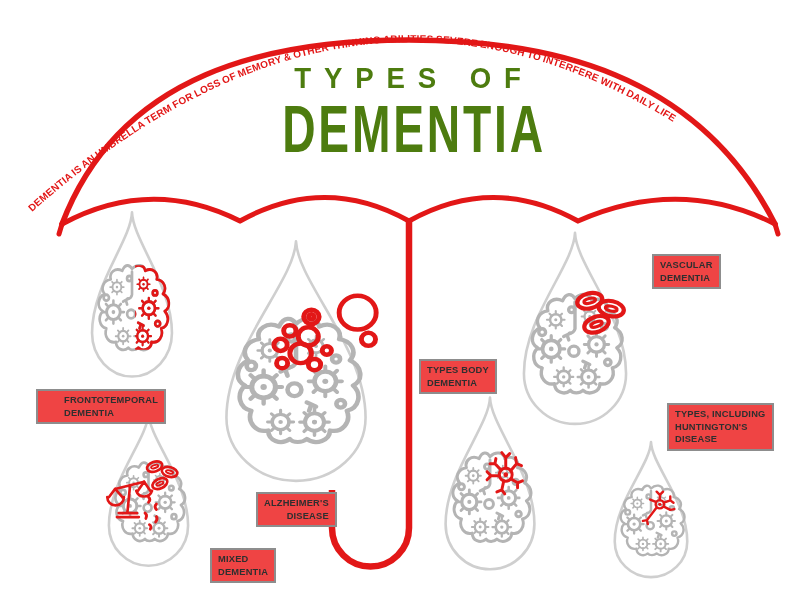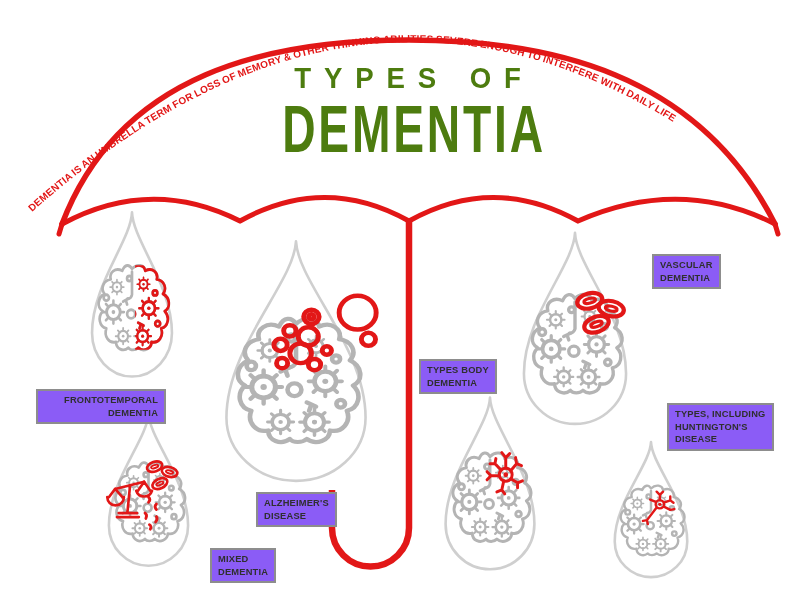--- a/index.html
+++ b/index.html
@@ -24,27 +24,27 @@
   }
   .title .t1{
     font-size:30px;font-weight:bold;letter-spacing:14px;line-height:32px;
     transform:scaleX(0.92);transform-origin:center;
   }
   .title .t2{
     font-size:66px;font-weight:bold;letter-spacing:4px;line-height:62px;margin-top:4px;
     transform:scaleX(0.70);transform-origin:center;
   }
   .label{
-    position:absolute;background:#8b5cf6;border:2px solid #8d8d8d;
+    position:absolute;background:#ef4444;border:2px solid #8d8d8d;
     padding:3px 6px;color:#2f2f2f;font-weight:bold;font-size:9.3px;
     line-height:1.35;letter-spacing:0.2px;white-space:nowrap;
   }
   .label span{display:block;}
-  .lbl-right{text-align:right;padding-left:26px;}
-  .lbl-center{text-align:left;}
+  .lbl-right{padding-left:26px;}
+  .lbl-center{text-align:right;}
 </style>
 </head>
 <body>
 
 <div class="canvas">
 
   <svg class="defs-svg" aria-hidden="true">
     <defs>
       <clipPath id="rightHalf" clipPathUnits="objectBoundingBox">
         <rect x="0.52" y="0" width="0.5" height="1"></rect>

